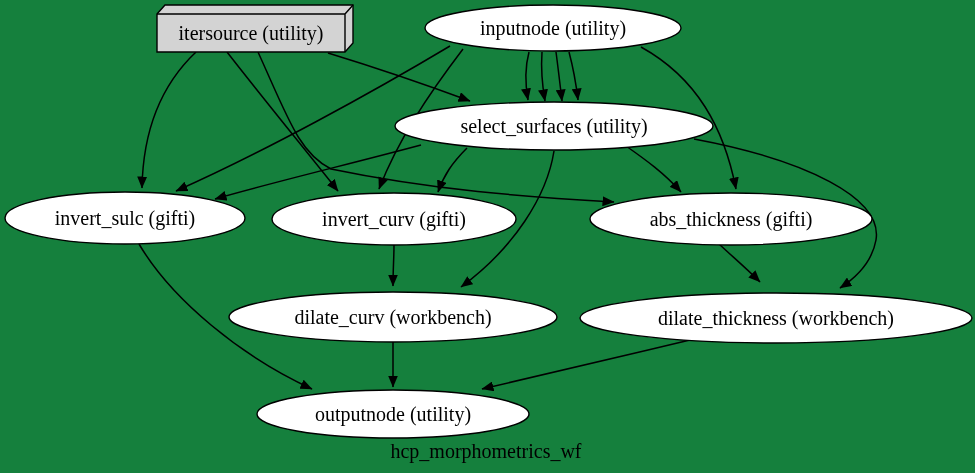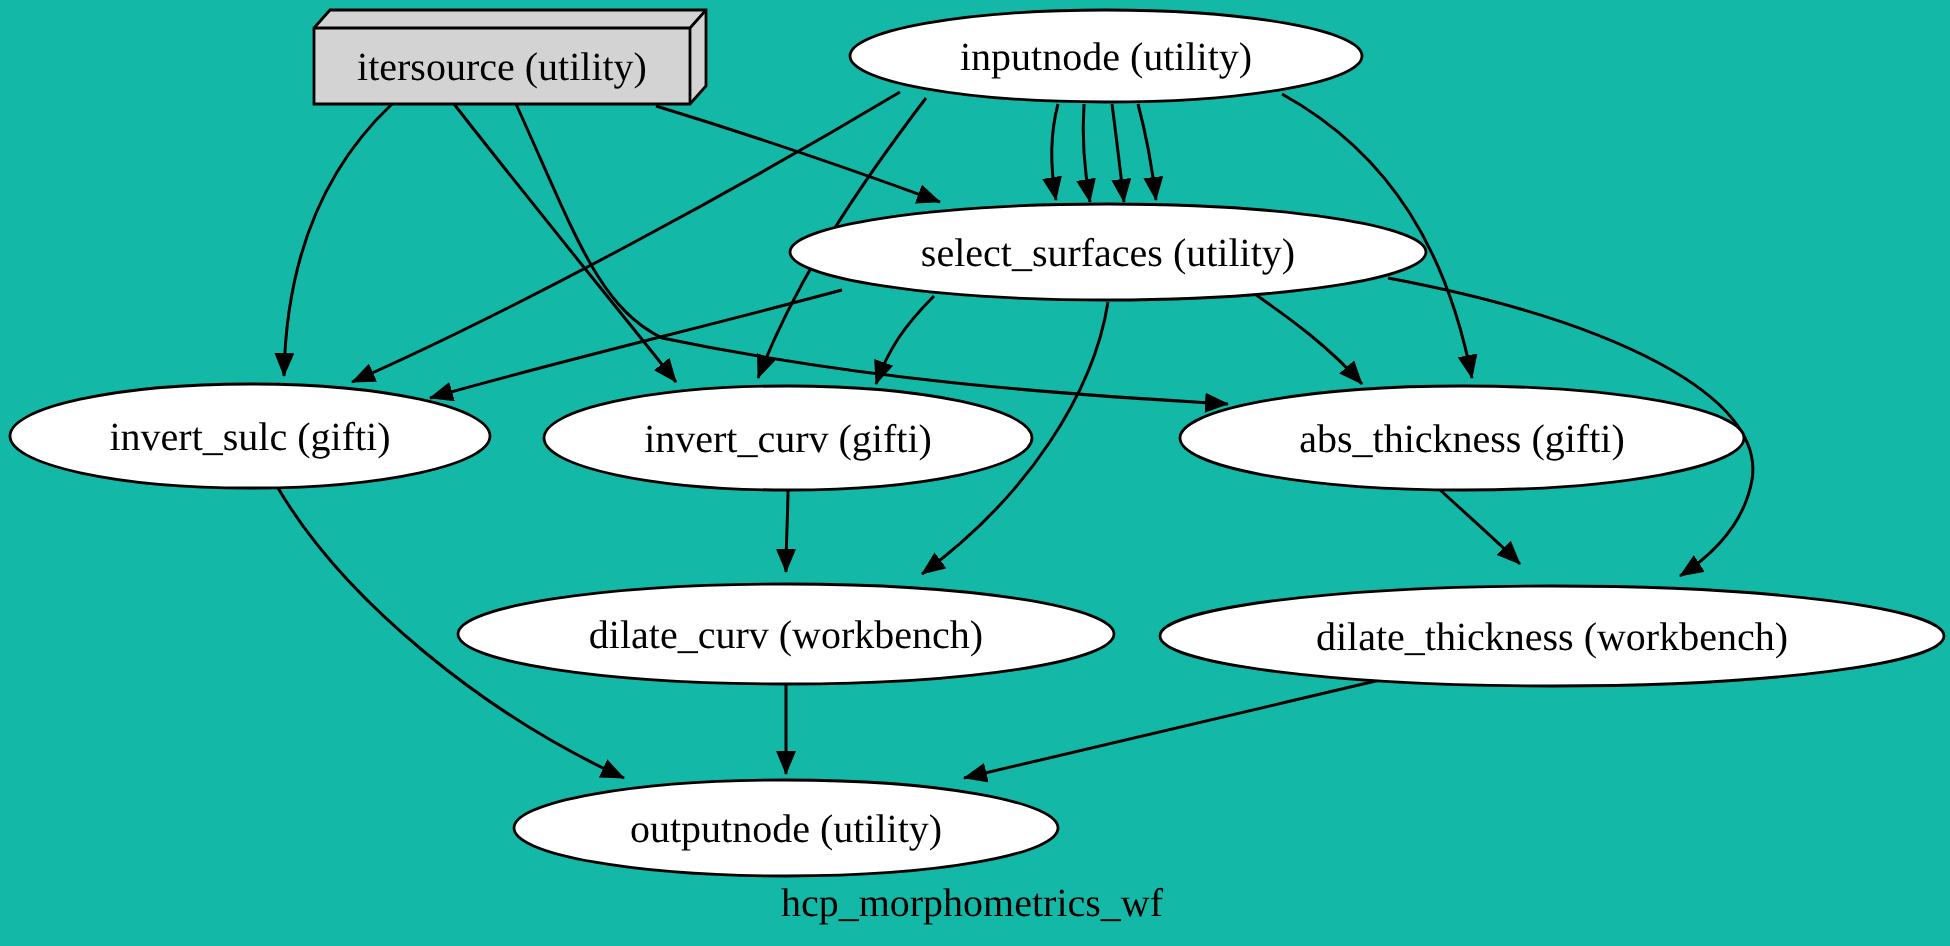--- a/index.html
+++ b/index.html
@@ -4,21 +4,21 @@
 <style>
   html, body {
     margin: 0;
     padding: 0;
     background: #ffffff;
   }
   .canvas {
     position: relative;
     width: 975px;
     height: 473px;
-    background: #14b8a6;
+    background: #15803d;
     overflow: hidden;
   }
   svg {
     display: block;
   }
   svg text {
     font-family: "Liberation Serif", "DejaVu Serif", serif;
     font-size: 20px;
     fill: #000000;
     text-anchor: middle;

